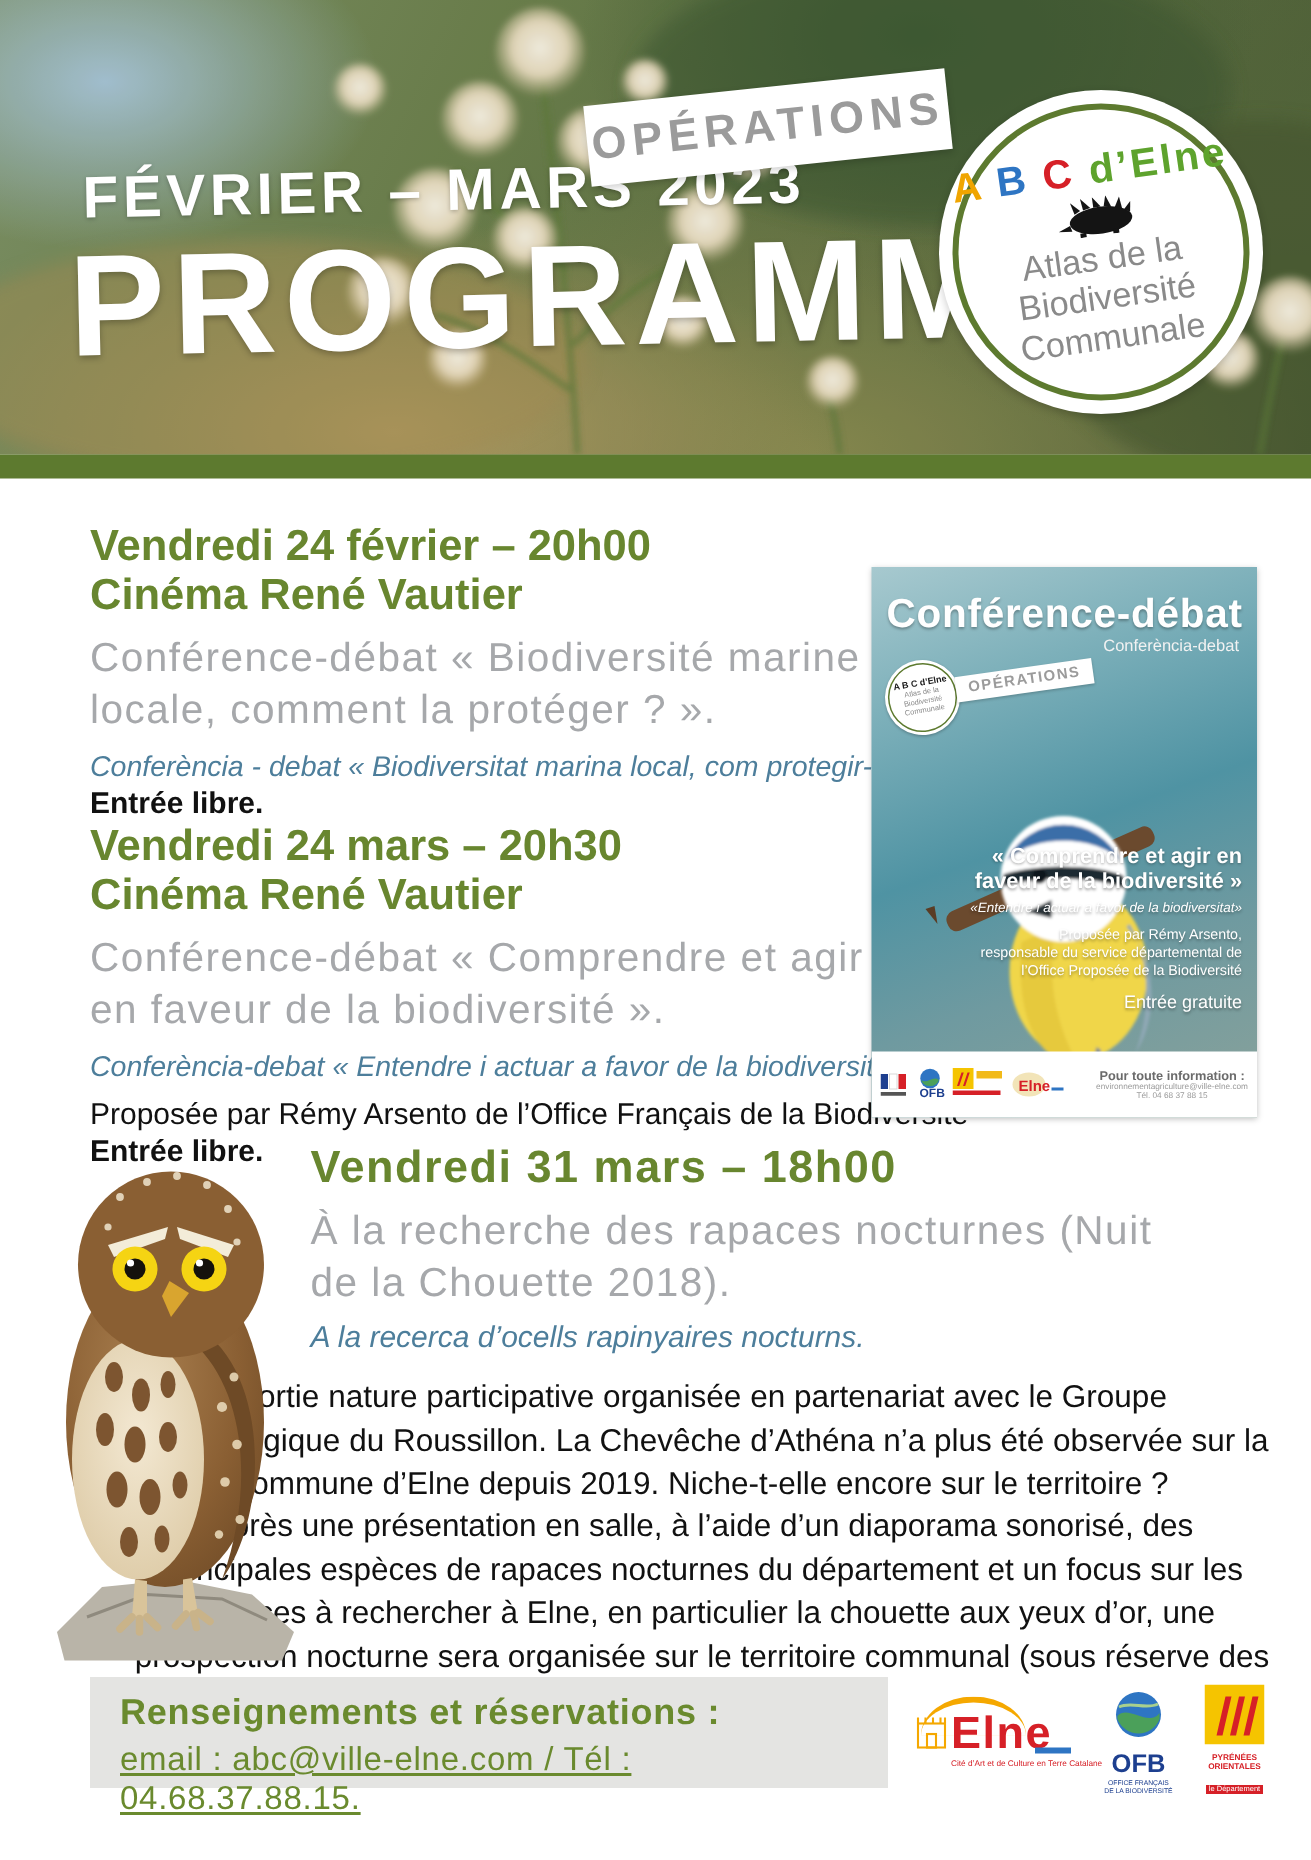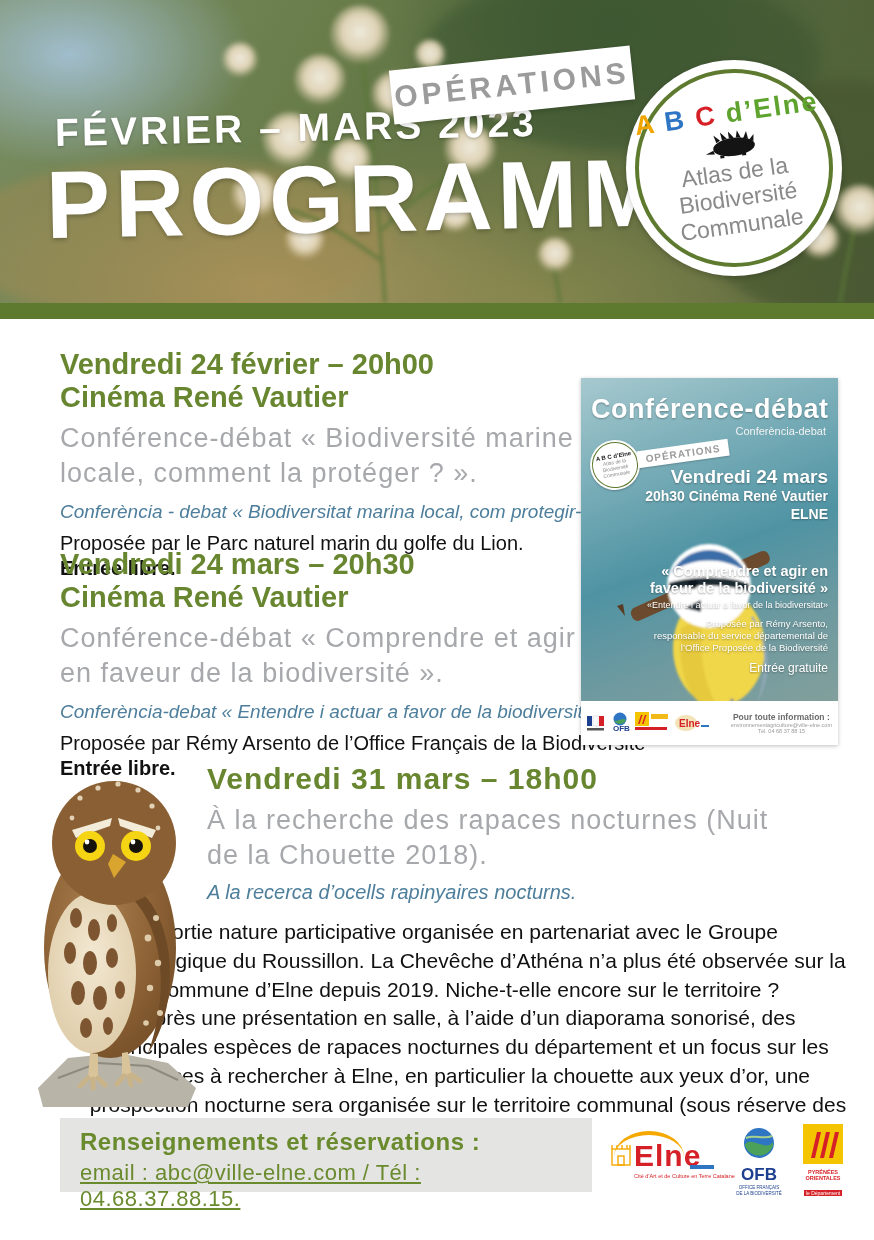--- a/index.html
+++ b/index.html
@@ -96,21 +96,21 @@
     transform:rotate(-8deg); display:flex; align-items:center; justify-content:center;
     box-shadow:0 1px 2px rgba(0,0,0,.2);
   }
   .mp-ops span { color:#9b9b9b; font-size:10px; font-weight:bold; letter-spacing:1px; }
   .mp-when { position:absolute; right:10px; top:88px; text-align:right; color:#fff; text-shadow:0 1px 2px rgba(0,0,0,.3); }
   .mp-when .d { font-size:19px; font-weight:bold; }
   .mp-when .v { font-size:14px; font-weight:bold; }
   .mp-when .c { font-size:14px; font-weight:bold; margin-top:2px; }
   .mp-quote { position:absolute; right:10px; top:185px; text-align:right; color:#fff; text-shadow:0 1px 2px rgba(0,0,0,.35); }
   .mp-quote .fr { font-size:14.5px; font-weight:bold; line-height:1.2; }
-  .mp-quote .ca { font-size:9px; margin-top:2px; }
+  .mp-quote .ca { font-size:9px; margin-top:2px;font-style:italic; }
   .mp-quote .org { font-size:9.5px; line-height:1.25; margin-top:8px; }
   .mp-quote .free { font-size:12px; margin-top:8px; }
   .mp-footer {
     position:absolute; left:0; bottom:0; width:257px; height:44px; background:#fff;
     display:flex; align-items:center; padding:0 6px; gap:5px;
   }
   .mp-footer .mini-logo { flex:0 0 auto; }
   .mp-info { margin-left:auto; text-align:center; }
   .mp-info .lbl { color:#6b6b6b; font-size:8.5px; font-weight:bold; }
   .mp-info .val { color:#9a9a9a; font-size:5.5px; }
@@ -242,21 +242,20 @@
     </div>
   </div>
 
   <div class="green-bar"></div>
 
   <div class="event event-1">
     <div class="ev-date">Vendredi 24 février – 20h00</div>
     <div class="ev-venue">Cinéma René Vautier</div>
     <div class="ev-desc">Conférence-débat « Biodiversité marine locale, comment la protéger ? ».</div>
     <div class="ev-cat">Conferència - debat « Biodiversitat marina local, com protegir-la ».</div>
-    <div class="ev-org">Proposée par le Parc naturel marin du golfe du Lion.</div>
     <div class="ev-entry">Entrée libre.</div>
   </div>
 
   <div class="event event-2">
     <div class="ev-date">Vendredi 24 mars – 20h30</div>
     <div class="ev-venue">Cinéma René Vautier</div>
     <div class="ev-desc">Conférence-débat « Comprendre et agir en faveur de la biodiversité ».</div>
     <div class="ev-cat">Conferència-debat « Entendre i actuar a favor de la biodiversitat ».</div>
     <div class="ev-org">Proposée par  Rémy Arsento de l’Office Français de la Biodiversité</div>
     <div class="ev-entry">Entrée libre.</div>
@@ -290,25 +289,20 @@
 
     <div class="mp-badge">
       <div class="ring"></div>
       <div class="abc">A B C d’Elne</div>
       <div class="sub">Atlas de la Biodiversité Communale</div>
     </div>
     <div class="mp-ops">
       <span>OPÉRATIONS</span>
     </div>
 
-    <div class="mp-when">
-      <div class="d">Vendredi 24 mars</div>
-      <div class="v">20h30 Cinéma René Vautier</div>
-      <div class="c">ELNE</div>
-    </div>
 
     <div class="mp-quote">
       <div class="fr">« Comprendre et agir en</div>
       <div class="fr">faveur de la biodiversité »</div>
       <div class="ca">«Entendre i actuar a favor de la biodiversitat»</div>
       <div class="org">
         <div>Proposée par Rémy Arsento,</div>
         <div>responsable du service départemental de</div>
         <div>l’Office Proposée de la Biodiversité</div>
       </div>

